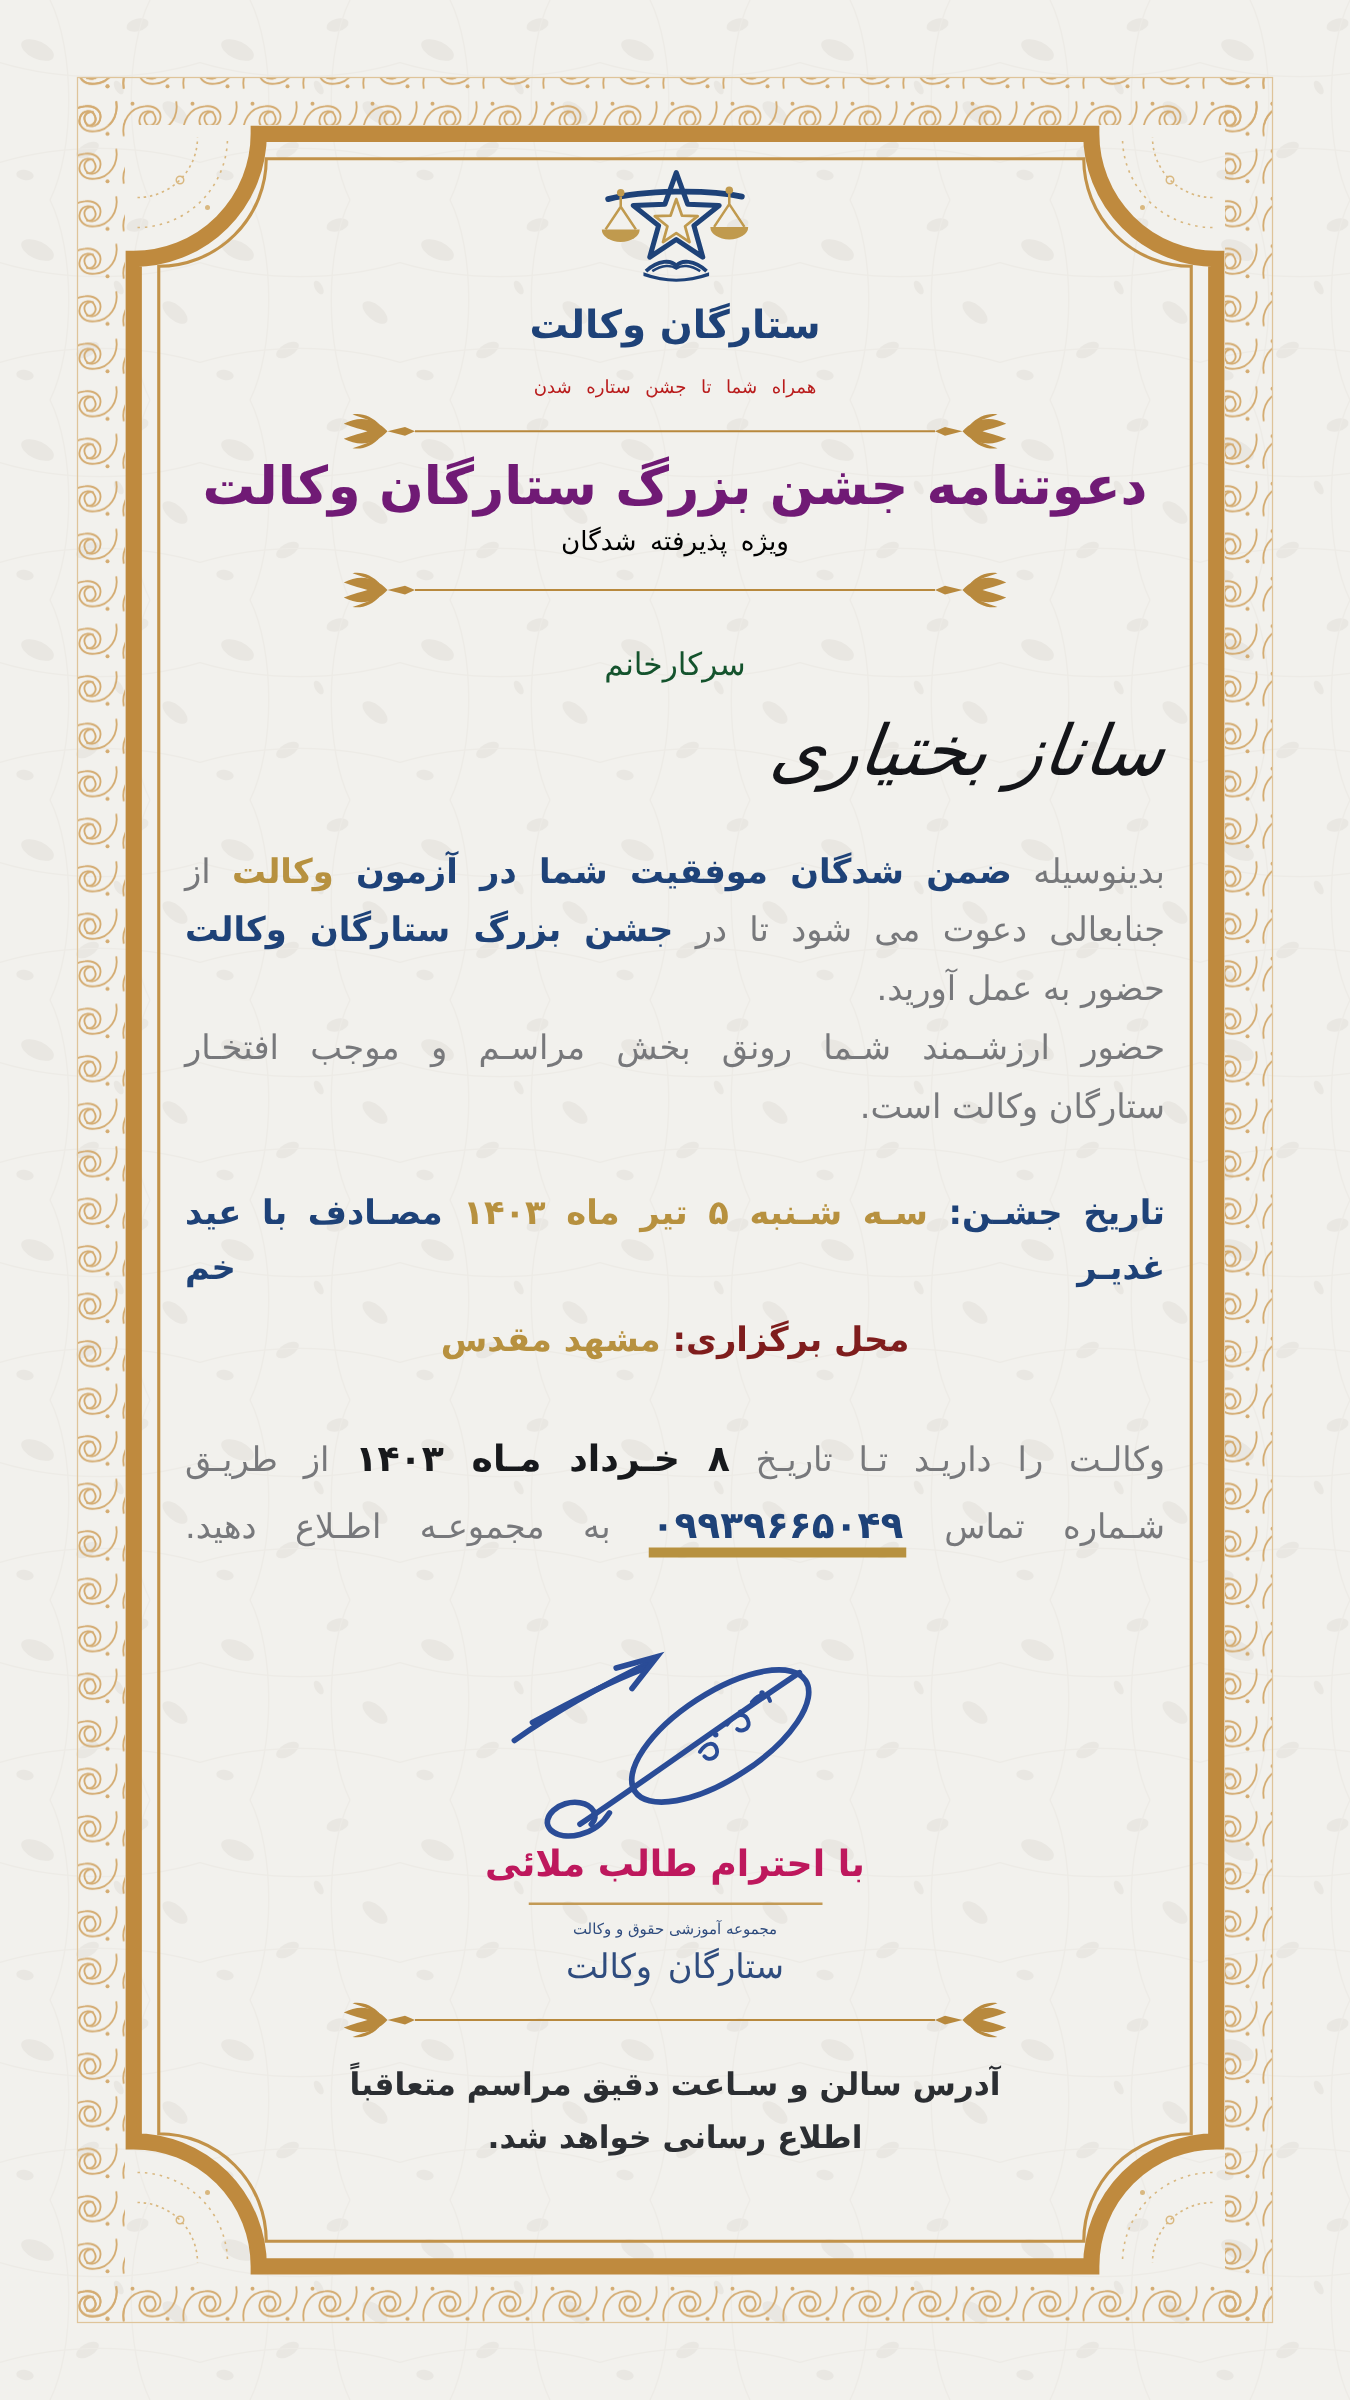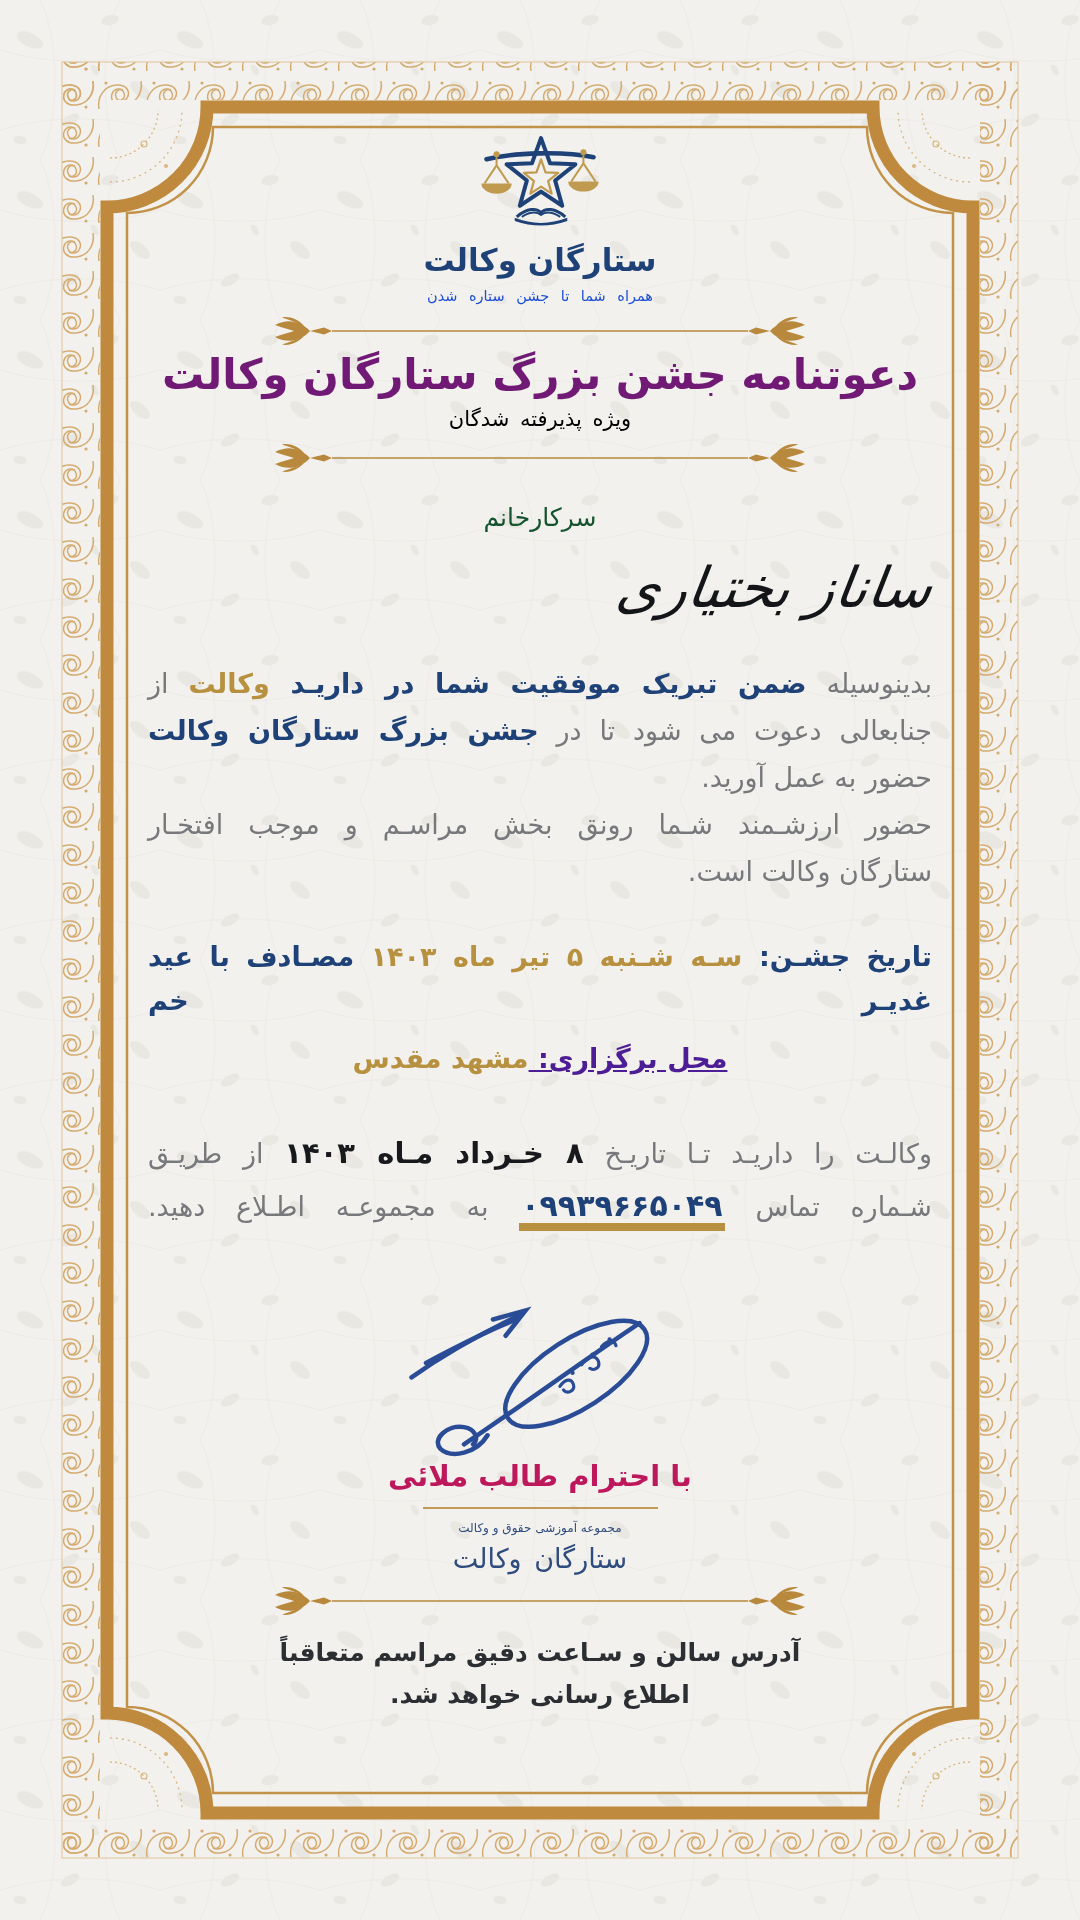--- a/index.html
+++ b/index.html
@@ -5,21 +5,21 @@
   html,body{margin:0;padding:0;}
   body{width:1080px;height:1920px;overflow:hidden;background:#f2f1ed;
        font-family:"DejaVu Sans",sans-serif;}
   .page{position:relative;width:898px;height:1920px;}
   .bg-svg{position:absolute;left:0;top:0;z-index:0;}
   .content{position:absolute;left:148px;top:122px;width:784px;z-index:2;
            direction:rtl;text-align:center;color:#77787b;}
 
   .logo-svg{display:block;margin:6px auto 0;}
   .brand-title{margin-top:10px;font-size:31px;font-weight:bold;color:#1e4278;}
-  .brand-tagline{margin-top:10px;font-size:14.5px;color:#1d4ed8;word-spacing:7px;}
+  .brand-tagline{margin-top:24px;font-size:14.5px;color:#b91c1c;word-spacing:7px;}
 
   .divider{display:block;margin:12px auto 0;}
 
   .main-title{margin-top:1px;font-size:42px;line-height:56px;font-weight:bold;
               color:#701a75;white-space:nowrap;}
   .subtitle{margin-top:4px;font-size:21px;color:#000000;word-spacing:4px;}
 
   .salutation{margin-top:30px;font-size:25px;color:#14532d;}
   .recipient-name{margin-top:2px;height:108px;line-height:108px;
                   text-align:right;padding-left:150px;font-size:56px;color:#141519;
@@ -28,21 +28,21 @@
 
   .para{font-size:27px;line-height:47px;color:#77787b;}
   .fill{text-align:justify;text-align-last:justify;}
   .rline{text-align:right;}
   .navy{color:#1e4278;font-weight:bold;}
   .goldtxt{color:#b7913f;font-weight:bold;}
 
   .invitation{margin-top:18px;}
   .event-block{margin-top:40px;font-size:27px;line-height:44px;font-weight:bold;}
   .venue-line{margin-top:14px;text-align:center;font-size:27px;}
-  .venue-line .label{color:#4c1d95;font-weight:bold;text-decoration:underline;}
+  .venue-line .label{color:#7f1d1d;font-weight:bold;}
 
   .rsvp{margin-top:46px;font-size:27px;line-height:53px;}
   .phone-link{color:#1e4278;font-weight:bold;font-size:30px;display:inline-block;
               border-bottom:8px solid #b7913f;line-height:34px;padding:0 2px 0 2px;}
   .date-ink{color:#17191c;font-weight:bold;font-size:29px;}
 
   .signature-svg{display:block;margin:34px auto 0;}
   .signer-name{margin-top:2px;font-size:29px;font-weight:bold;color:#be185d;}
   .signature-rule{width:235px;height:2px;background:#c39a55;margin:14px auto 0;}
   .org-subtitle{margin-top:12px;font-size:12px;color:#2f4c7e;}
@@ -161,21 +161,21 @@
     <div class="subtitle">ویژه پذیرفته شدگان</div>
 
     <svg class="divider" width="540" height="30">
         <use href="#div-orn"></use>
       </svg>
 
     <div class="salutation">سرکارخانم</div>
     <div class="recipient-name"><span>ساناز بختیاری</span></div>
 
     <div class="invitation para">
-      <div class="fill"><span>بدینوسیله </span><span class="navy">ضمن تبریک موفقیت شما در داریـد </span><span class="goldtxt">وکالت</span><span> از</span></div>
+      <div class="fill"><span>بدینوسیله </span><span class="navy">ضمن شدگان موفقیت شما در آزمون </span><span class="goldtxt">وکالت</span><span> از</span></div>
       <div class="fill"><span>جنابعالی دعوت می شود تا در </span><span class="navy">جشن بزرگ ستارگان وکالت</span></div>
       <div class="rline">حضور به عمل آورید.</div>
       <div class="fill">حضور ارزشـمند شـما رونق بخش مراسـم و موجب افتخـار</div>
       <div class="rline">ستارگان وکالت است.</div>
     </div>
 
     <div class="event-block">
       <div class="fill"><span class="navy">تاریخ جشـن: </span><span class="goldtxt">سـه شـنبه ۵ تیر ماه ۱۴۰۳ </span><span class="navy">مصـادف با عید غدیـر خم</span></div>
       <div class="venue-line"><span class="label">محل برگزاری: </span><span class="goldtxt">مشهد مقدس</span></div>
     </div>

